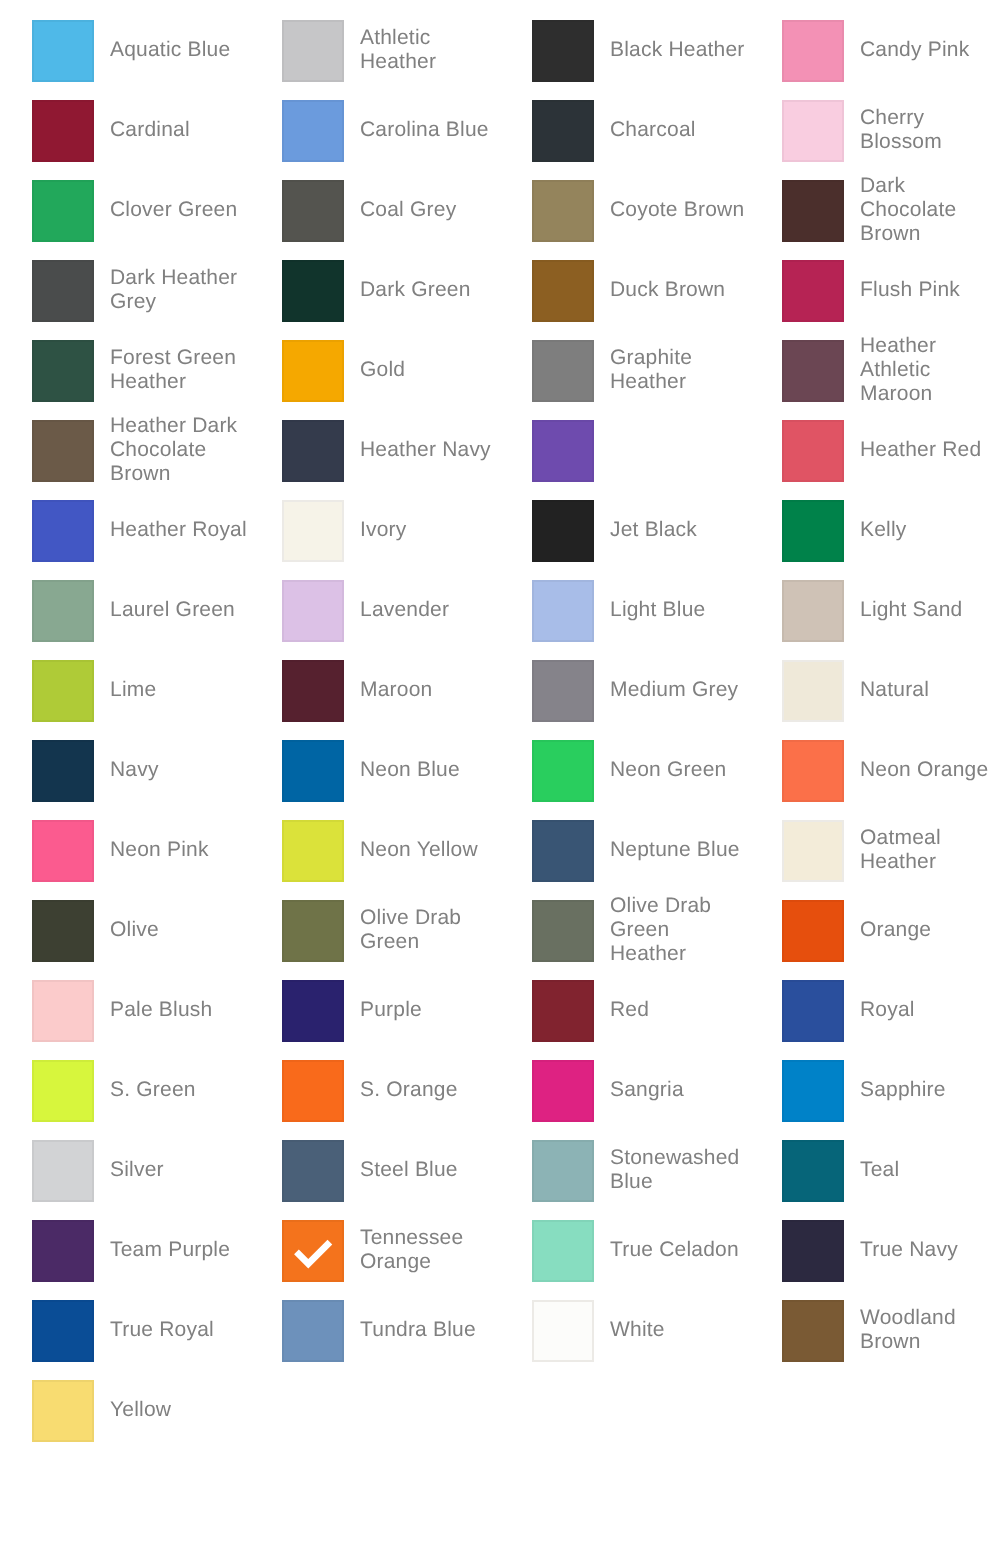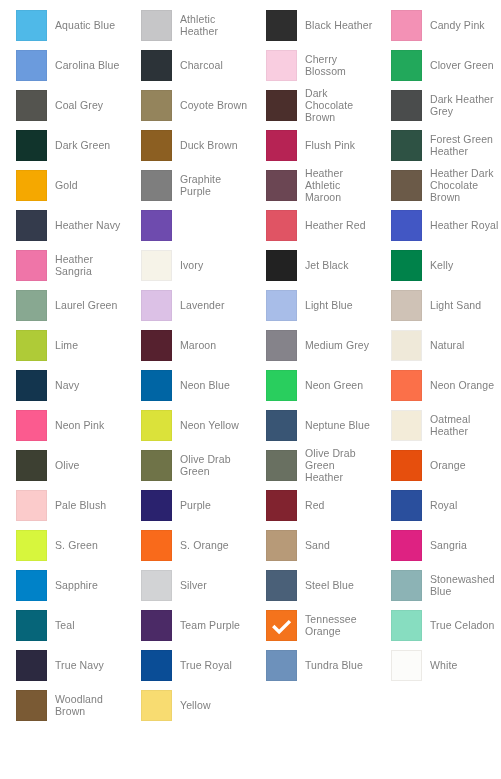--- a/index.html
+++ b/index.html
@@ -80,20 +80,24 @@
     </div>
     <div class="swatch-cell">
       <div class="swatch-chip" style="background-color: rgb(46, 46, 46);"></div>
       <span class="swatch-label">Black Heather</span>
     </div>
     <div class="swatch-cell">
       <div class="swatch-chip" style="background-color: rgb(243, 145, 181);"></div>
       <span class="swatch-label">Candy Pink</span>
     </div>
     <div class="swatch-cell">
+      <div class="swatch-chip" style="background-color: rgb(144, 24, 50);"></div>
+      <span class="swatch-label">Cardinal</span>
+    </div>
+    <div class="swatch-cell">
       <div class="swatch-chip" style="background-color: rgb(107, 155, 221);"></div>
       <span class="swatch-label">Carolina Blue</span>
     </div>
     <div class="swatch-cell">
       <div class="swatch-chip" style="background-color: rgb(44, 51, 56);"></div>
       <span class="swatch-label">Charcoal</span>
     </div>
     <div class="swatch-cell">
       <div class="swatch-chip" style="background-color: rgb(249, 205, 224);"></div>
       <span class="swatch-label">Cherry Blossom</span>
@@ -133,21 +137,21 @@
     <div class="swatch-cell">
       <div class="swatch-chip" style="background-color: rgb(46, 82, 68);"></div>
       <span class="swatch-label">Forest Green Heather</span>
     </div>
     <div class="swatch-cell">
       <div class="swatch-chip" style="background-color: rgb(245, 168, 0);"></div>
       <span class="swatch-label">Gold</span>
     </div>
     <div class="swatch-cell">
       <div class="swatch-chip" style="background-color: rgb(126, 126, 126);"></div>
-      <span class="swatch-label">Graphite Purple</span>
+      <span class="swatch-label">Graphite Heather</span>
     </div>
     <div class="swatch-cell">
       <div class="swatch-chip" style="background-color: rgb(107, 70, 83);"></div>
       <span class="swatch-label">Heather Athletic Maroon</span>
     </div>
     <div class="swatch-cell">
       <div class="swatch-chip" style="background-color: rgb(107, 90, 72);"></div>
       <span class="swatch-label">Heather Dark Chocolate Brown</span>
     </div>
     <div class="swatch-cell">
@@ -159,24 +163,20 @@
     </div>
     <div class="swatch-cell">
       <div class="swatch-chip" style="background-color: rgb(224, 84, 100);"></div>
       <span class="swatch-label">Heather Red</span>
     </div>
     <div class="swatch-cell">
       <div class="swatch-chip" style="background-color: rgb(66, 87, 196);"></div>
       <span class="swatch-label">Heather Royal</span>
     </div>
     <div class="swatch-cell">
-      <div class="swatch-chip" style="background-color: rgb(239, 117, 168);"></div>
-      <span class="swatch-label">Heather Sangria</span>
-    </div>
-    <div class="swatch-cell">
       <div class="swatch-chip is-white-ish" style="background-color: rgb(246, 243, 232);"></div>
       <span class="swatch-label">Ivory</span>
     </div>
     <div class="swatch-cell">
       <div class="swatch-chip" style="background-color: rgb(34, 34, 34);"></div>
       <span class="swatch-label">Jet Black</span>
     </div>
     <div class="swatch-cell">
       <div class="swatch-chip" style="background-color: rgb(0, 130, 74);"></div>
       <span class="swatch-label">Kelly</span>
@@ -277,24 +277,20 @@
       <div class="swatch-chip" style="background-color: rgb(42, 79, 157);"></div>
       <span class="swatch-label">Royal</span>
     </div>
     <div class="swatch-cell">
       <div class="swatch-chip" style="background-color: rgb(215, 246, 61);"></div>
       <span class="swatch-label">S. Green</span>
     </div>
     <div class="swatch-cell">
       <div class="swatch-chip" style="background-color: rgb(249, 106, 27);"></div>
       <span class="swatch-label">S. Orange</span>
-    </div>
-    <div class="swatch-cell">
-      <div class="swatch-chip" style="background-color: rgb(183, 154, 120);"></div>
-      <span class="swatch-label">Sand</span>
     </div>
     <div class="swatch-cell">
       <div class="swatch-chip" style="background-color: rgb(222, 34, 130);"></div>
       <span class="swatch-label">Sangria</span>
     </div>
     <div class="swatch-cell">
       <div class="swatch-chip" style="background-color: rgb(0, 130, 200);"></div>
       <span class="swatch-label">Sapphire</span>
     </div>
     <div class="swatch-cell">

